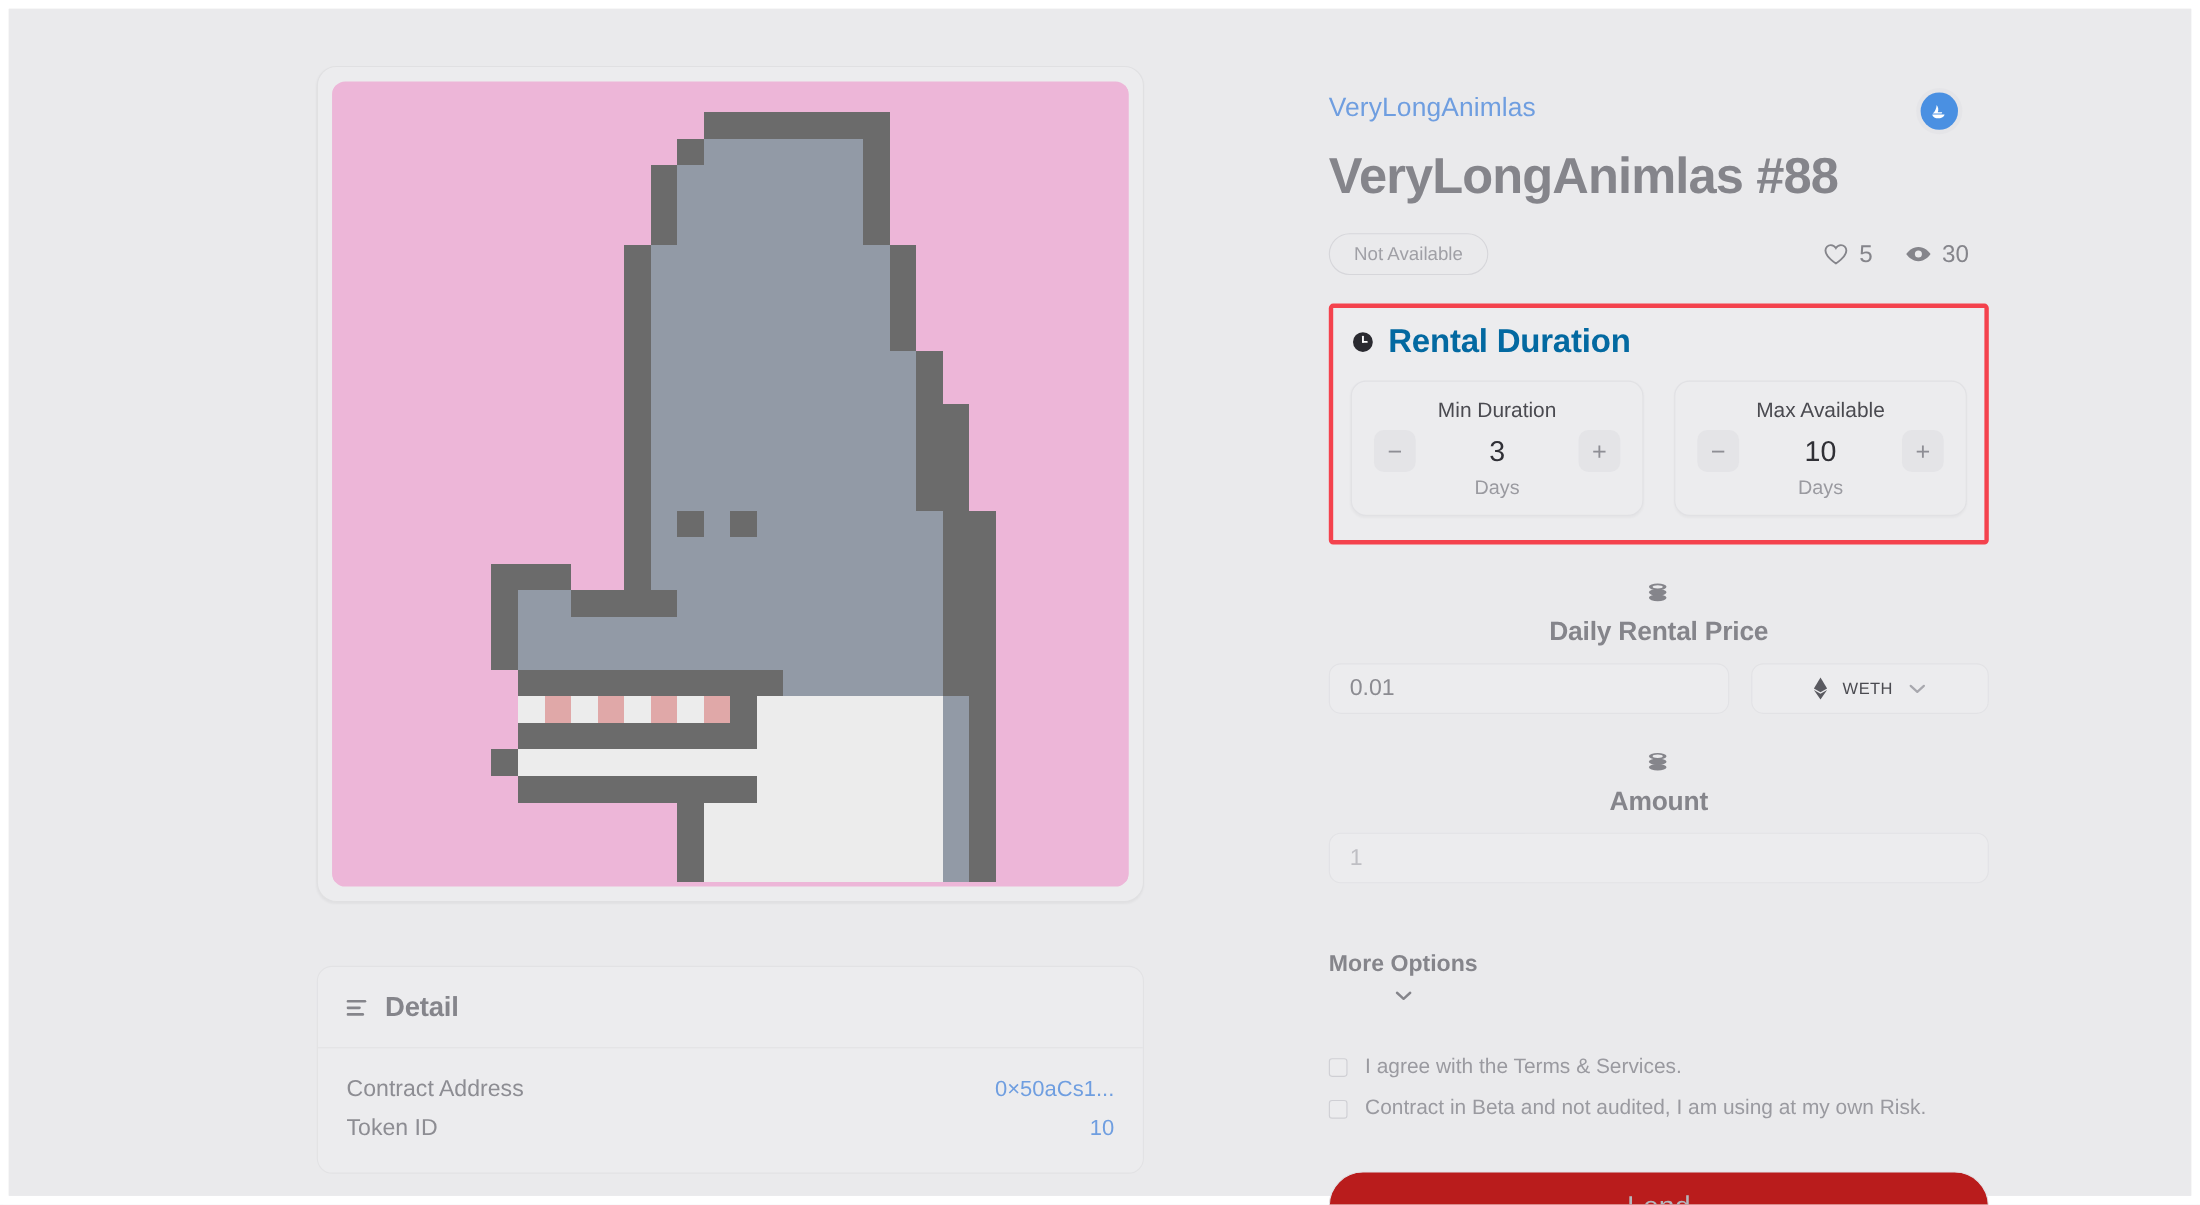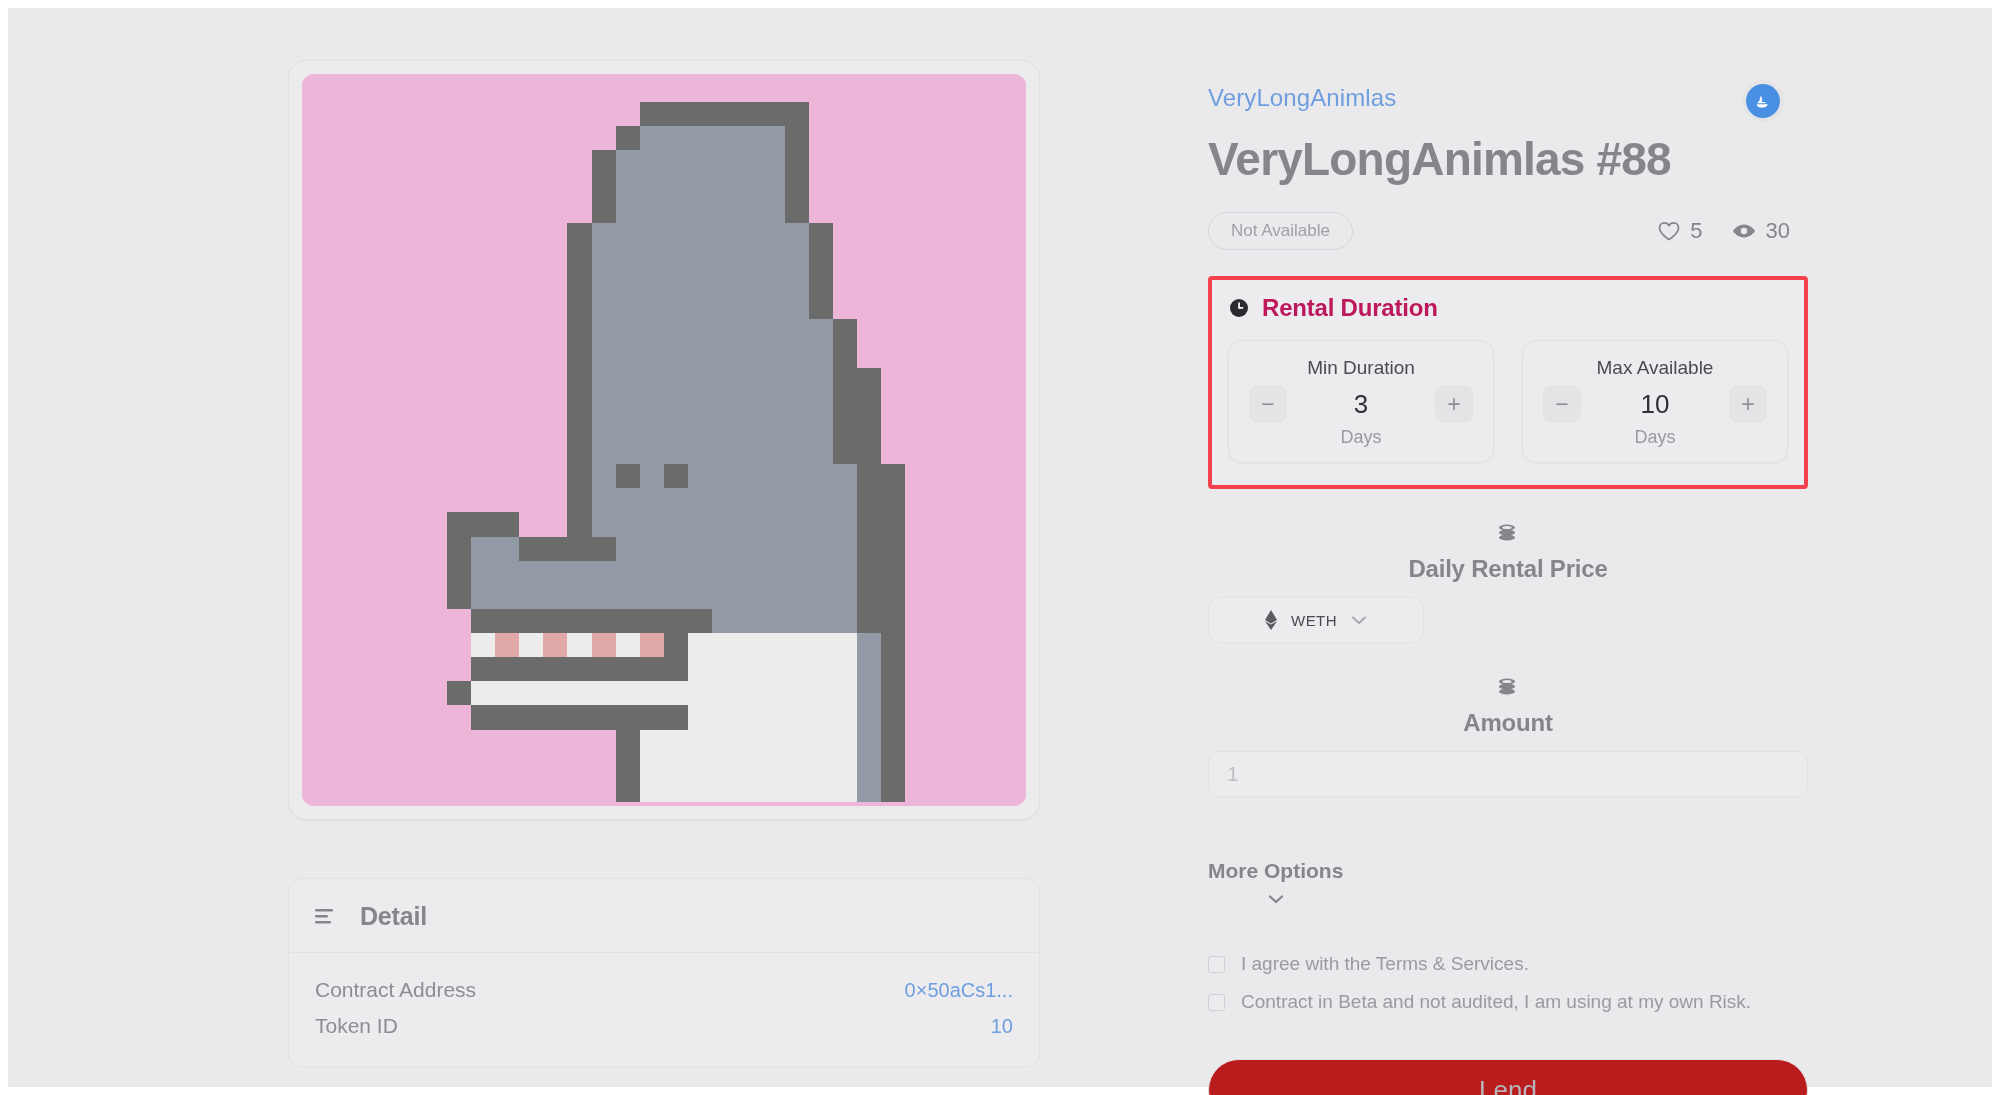--- a/index.html
+++ b/index.html
@@ -46,21 +46,21 @@
 
   .detail-card {
     width: 752px;
     margin-top: 58px;
     background: #ececee;
     border: 1px solid #e2e2e4;
     border-radius: 14px;
     overflow: hidden;
   }
   .detail-head {
-    display: flex; align-items: center; gap: 23px;
+    display: flex; align-items: center; gap: 13px;
     padding: 23px 26px 21px 26px;
     border-bottom: 1px solid #e2e2e4;
   }
   .detail-head .title {
     font-size: 25px; font-weight: bold; color: #85858b;
     letter-spacing: -0.2px;
   }
   .detail-rows { padding: 19px 26px 22px 26px; }
   .detail-row {
     display: flex; justify-content: space-between; align-items: baseline;
@@ -115,21 +115,21 @@
     border-radius: 4px;
     padding: 14px 16px 22px 16px;
     background: #ececee;
     width: 600px;
   }
   .section-head {
     display: flex; align-items: center; gap: 12px;
     margin-bottom: 18px;
   }
   .section-head .label {
-    font-size: 24px; font-weight: bold; color: #be185d;
+    font-size: 30px; font-weight: bold; color: #0369a1;
     letter-spacing: -0.2px;
   }
   .dur-grid { display: flex; gap: 28px; }
   .dur-card {
     flex: 1;
     background: #ececee;
     border: 1px solid #e1e1e4;
     border-radius: 14px;
     padding: 16px 16px 14px 16px;
     text-align: center;
@@ -411,20 +411,21 @@
           <svg width="22" height="20" viewBox="0 0 22 20">
             <ellipse cx="10" cy="4.5" rx="8" ry="3.0" fill="#85858b"></ellipse>
             <ellipse cx="10" cy="9.5" rx="8" ry="3.0" fill="#85858b"></ellipse>
             <ellipse cx="10" cy="14.5" rx="8" ry="3.0" fill="#85858b"></ellipse>
             <ellipse cx="10" cy="4.5" rx="4.6" ry="1.5" fill="#eaeaec"></ellipse>
           </svg>
         </span>
         <span class="label">Daily Rental Price</span>
       </div>
       <div class="price-row">
+        <input class="text-input" type="text" value="0.01" style="">
         <div class="token-select">
           <span class="ico">
             <svg width="16" height="22" viewBox="0 0 16 22">
               <path d="M8 1 L14 11 L8 14.4 L2 11 Z" fill="#5a5a60"></path>
               <path d="M8 15.6 L14 12.2 L8 21 L2 12.2 Z" fill="#5a5a60"></path>
             </svg>
           </span>
           <span class="tname">WETH</span>
           <span class="ico">
             <svg width="20" height="14" viewBox="0 0 20 14">

